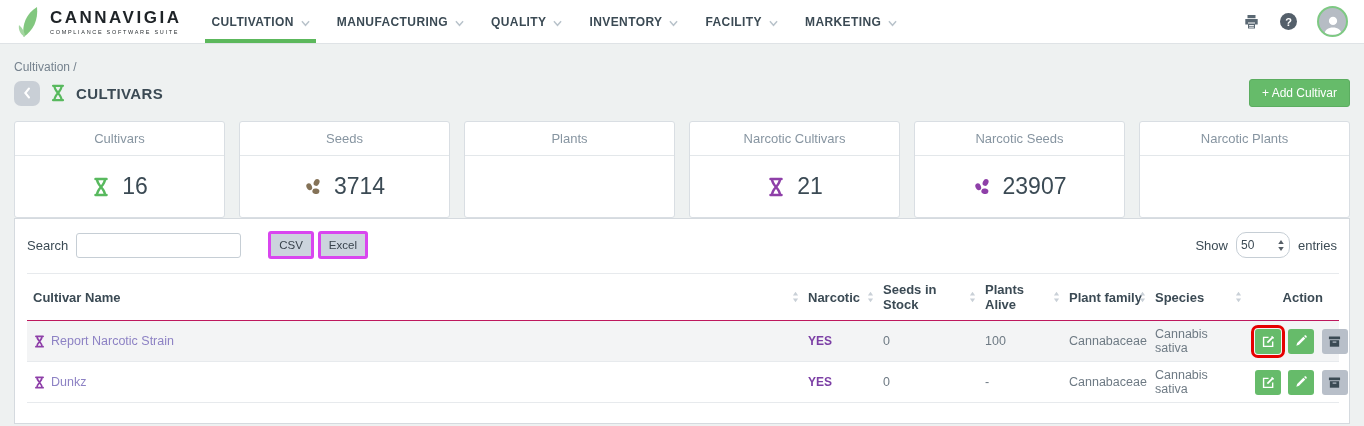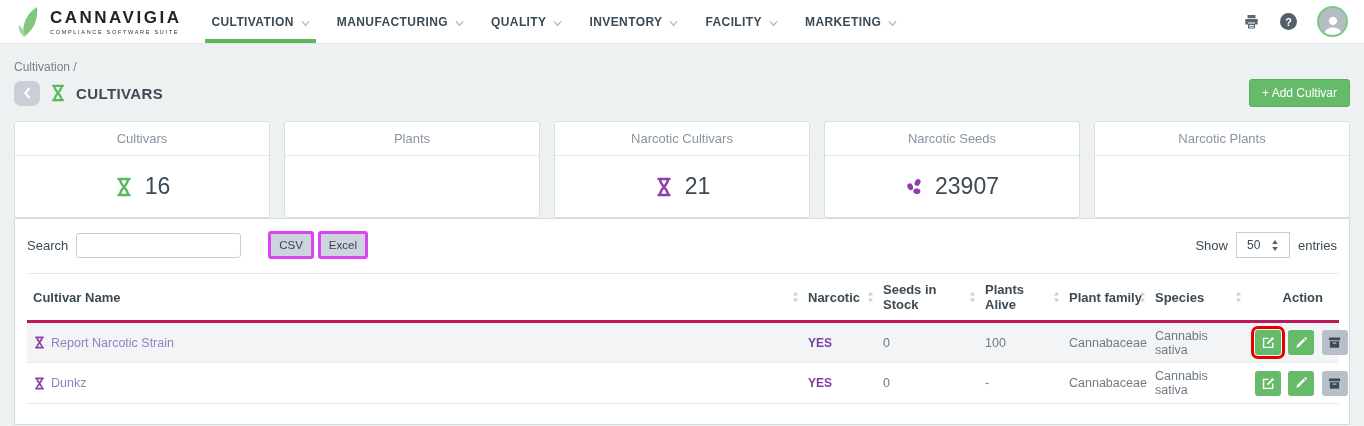--- a/index.html
+++ b/index.html
@@ -79,28 +79,28 @@
     width:165px; height:25px; border:1px solid #c6ced5; border-radius:3px; padding:0 6px;
     font-family:"Liberation Sans", sans-serif; font-size:12px; color:#3b4a54;
   }
   .export-group { display:flex; gap:4px; margin-left:27px; }
   .export-btn {
     background:#ccd4dd; border:3px solid #d946ef; color:#39434c; cursor:pointer;
     font-size:11.5px; padding:5px 8px; border-radius:3px; font-family:"Liberation Sans", sans-serif;
   }
   .show-group { margin-left:auto; display:flex; align-items:center; gap:8px; font-size:13px; color:#3b4a54; }
   .page-size {
-    width:54px; height:26px; border:1px solid #c6ced5; border-radius:0; display:flex;
-    align-items:center; justify-content:space-between; padding:0 10px; font-size:12px; cursor:pointer; background:#fff;
+    width:54px; height:26px; border:1px solid #c6ced5; border-radius:10px; display:flex;
+    align-items:center; justify-content:space-between; padding:0 4px; font-size:12px; cursor:pointer; background:#fff;
   }
   
   table { width:100%; border-collapse:collapse; margin-top:14px; table-layout:fixed; }
   th {
     text-align:left; font-size:13px; font-weight:bold; color:#3b4a54; padding:8px 6px;
-    border-top:1px solid #e7eaed; border-bottom:3px solid #be185d; position:relative; cursor:pointer;
+    border-top:1px solid #e7eaed; border-bottom:1px solid #be185d; position:relative; cursor:pointer;
   }
   th.action-col { text-align:right; padding-right:16px; cursor:default; }
   .sort { position:absolute; right:3px; top:50%; transform:translateY(-50%); line-height:0; }
   tbody tr { height:41px; border-bottom:1px solid #e7eaed; }
   tbody tr.odd { background:#f3f4f5; }
   td { font-size:12.5px; color:#6e7a84; padding:4px 6px; vertical-align:middle;margin-top:44px; }
   td.name-cell { color:#8d82c4; }
   .name-wrap { display:flex; align-items:center; gap:5px; cursor:pointer; }
   td.narcotic-cell { color:#7c3fa5; font-weight:bold; font-size:12px; }
   td.action-cell { text-align:right; padding-right:14px; white-space:nowrap; }
@@ -210,20 +210,33 @@
   <div class="cards">
     <div class="card">
       <div class="card-header">Cultivars</div>
       <div class="card-body">
         <span class="ic-green" style="line-height:0;">
           <svg width="20" height="20" viewBox="0 0 16 16" stroke="currentColor" stroke-width="2" fill="none" stroke-linecap="round">
               <path d="M3.6 1.6 h8.8 M3.6 14.4 h8.8 M4.8 1.6 C4.8 7 11.2 9 11.2 14.4 M11.2 1.6 C11.2 7 4.8 9 4.8 14.4"></path>
             </svg>
         </span>
         <span>16</span>
+      </div>
+    </div>
+    <div class="card">
+      <div class="card-header">Seeds</div>
+      <div class="card-body">
+        <span class="ic-brown" style="line-height:0;">
+          <svg width="19" height="19" viewBox="0 0 16 16" fill="currentColor">
+              <ellipse cx="10.6" cy="4.6" rx="2.3" ry="3" transform="rotate(28 10.6 4.6)"></ellipse>
+              <ellipse cx="4.4" cy="8.2" rx="2.3" ry="3" transform="rotate(-24 4.4 8.2)"></ellipse>
+              <ellipse cx="10" cy="12" rx="3" ry="2.3" transform="rotate(14 10 12)"></ellipse>
+            </svg>
+        </span>
+        <span>3714</span>
       </div>
     </div>
     <div class="card">
       <div class="card-header">Plants</div>
     </div>
     <div class="card">
       <div class="card-header">Narcotic Cultivars</div>
       <div class="card-body">
         <span class="ic-purple" style="line-height:0;">
           <svg width="20" height="20" viewBox="0 0 16 16" stroke="currentColor" stroke-width="2" fill="none" stroke-linecap="round">

